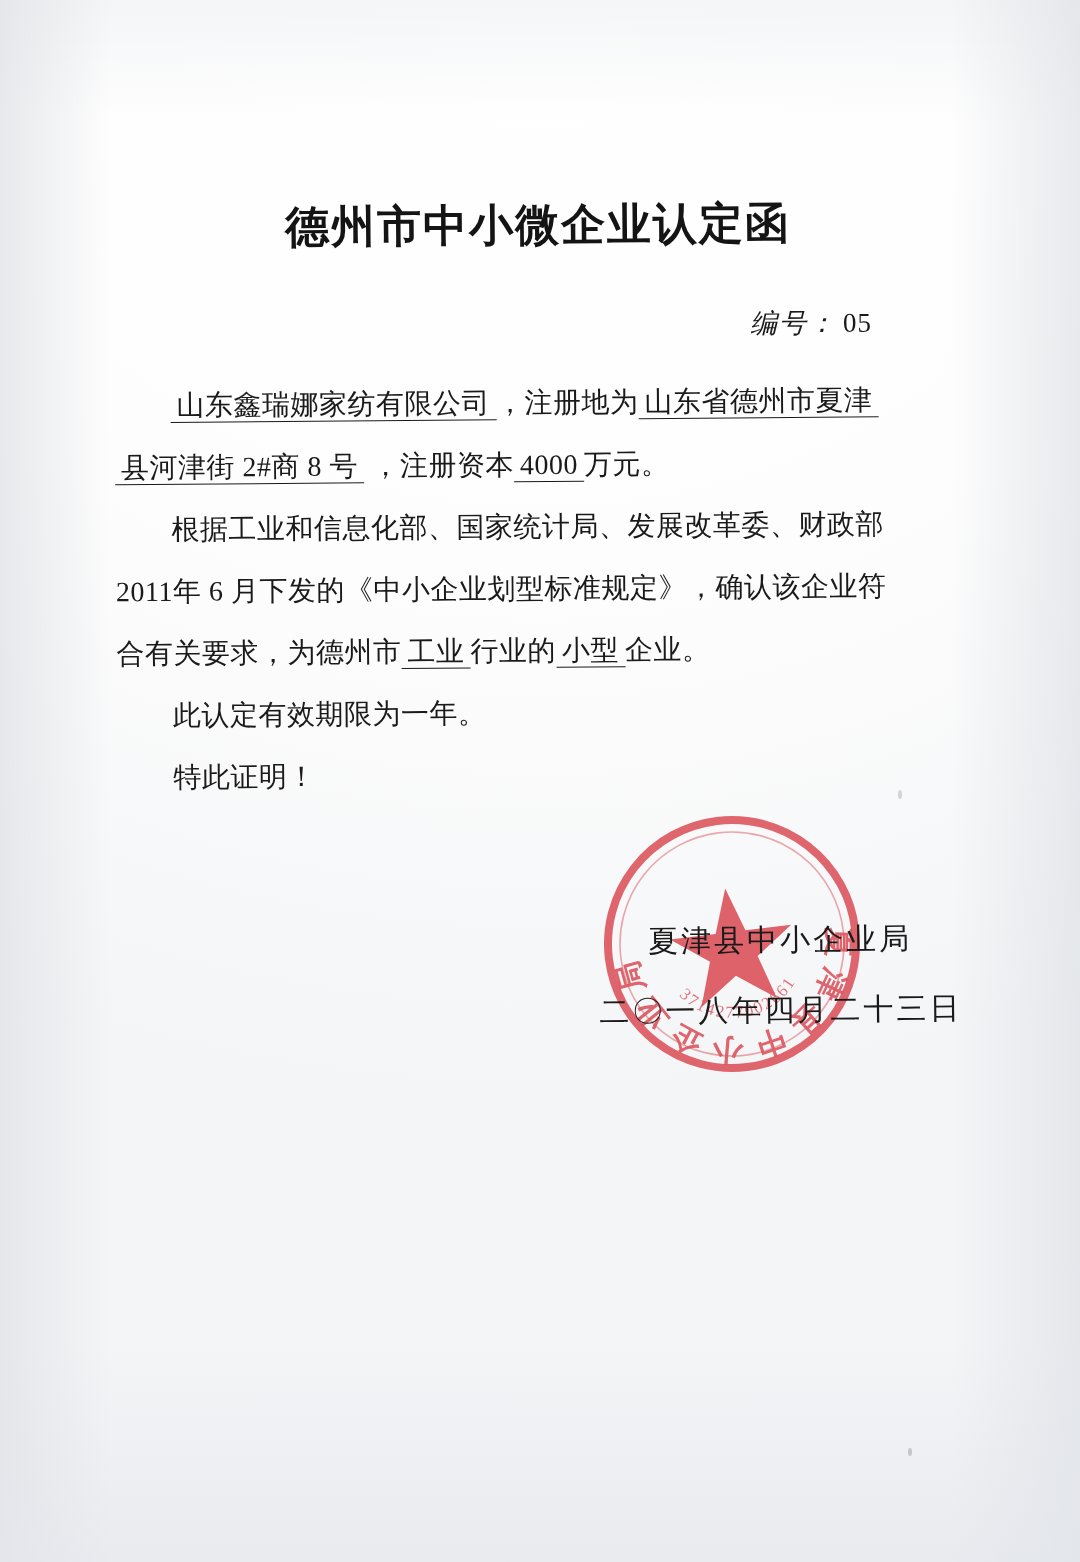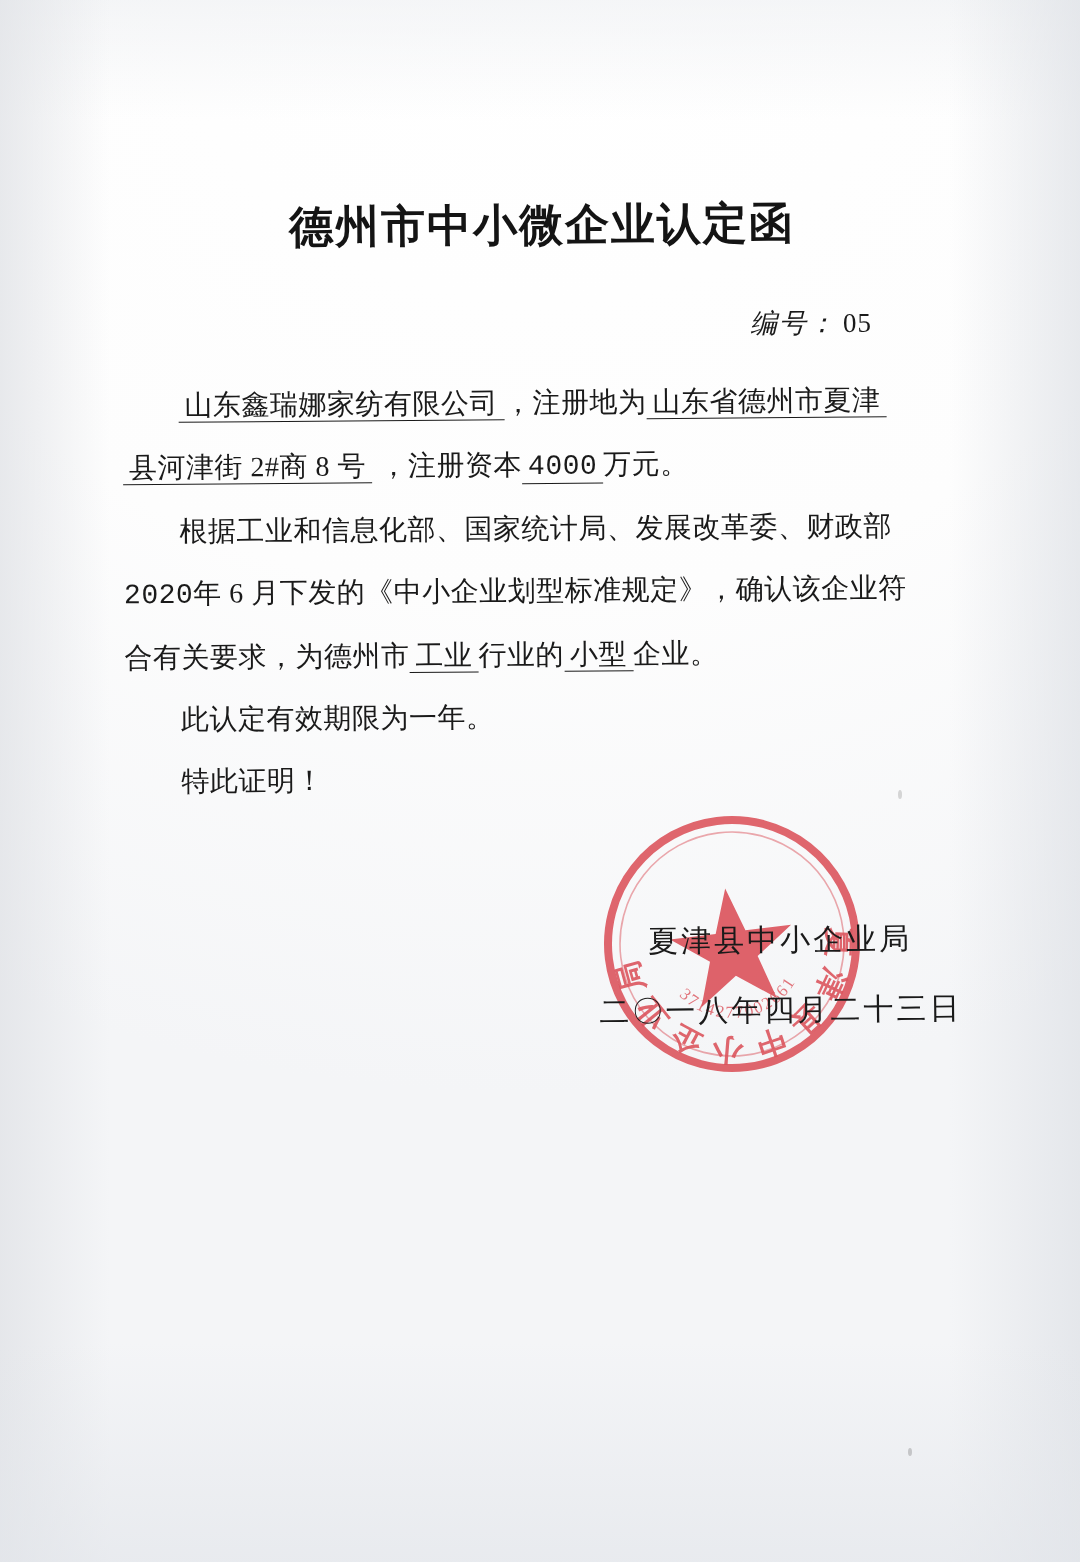--- a/index.html
+++ b/index.html
@@ -44,21 +44,21 @@
   }
   .shade-top {
     position: absolute;
     left: 0; right: 0; top: 0; height: 120px;
     background: linear-gradient(180deg, rgba(236,238,241,0.55) 0%, rgba(255,255,255,0) 100%);
     pointer-events: none;
   }
 
   .content {
     position: absolute;
-    left: 124px;
+    left: 116px;
     right: 120px;
     top: 0;
   }
 
   .doc-title {
     text-align: center;
     font-family: "DejaVu Serif", "Liberation Serif", serif;
     font-weight: 700;
     font-size: 44px;
     letter-spacing: 2px;
@@ -86,21 +86,21 @@
     transform: rotate(-0.45deg);
   }
   .para { text-indent: 2em; margin: 0 0 2px 0; }
   .para.noindent { text-indent: 0; }
 
   .fill {
     border-bottom: 1.5px solid #1a1a1a;
     padding: 0 6px 1px 6px;
     white-space: nowrap;
   }
-  .num { font-family: Liberation Mono, monospace; }
+  .num { font-family: Liberation Serif, serif; }
 
   .sign-block {
     position: absolute;
     right: 118px;
     top: 905px;
     text-align: center;
     font-size: 30px;
     line-height: 70px;
     letter-spacing: 3px;
     transform: rotate(-0.6deg);
@@ -161,21 +161,21 @@
       </p>
       <p class="para noindent">
         <span class="fill">县河津街 2#商 8 号</span>
         <span>，注册资本</span><span class="fill num">4000</span><span>万元。</span>
       </p>
 
       <p class="para">
         <span>根据工业和信息化部、国家统计局、发展改革委、财政部</span>
       </p>
       <p class="para noindent">
-        <span class="num">2020</span><span>年 6 月下发的《中小企业划型标准规定》，确认该企业符</span>
+        <span class="num">2011</span><span>年 6 月下发的《中小企业划型标准规定》，确认该企业符</span>
       </p>
       <p class="para noindent">
         <span>合有关要求，为德州市</span><span class="fill">工业</span><span>行业的</span><span class="fill">小型</span><span>企业。</span>
       </p>
 
       <p class="para">此认定有效期限为一年。</p>
       <p class="para">特此证明！</p>
 
     </div>
   </div>

